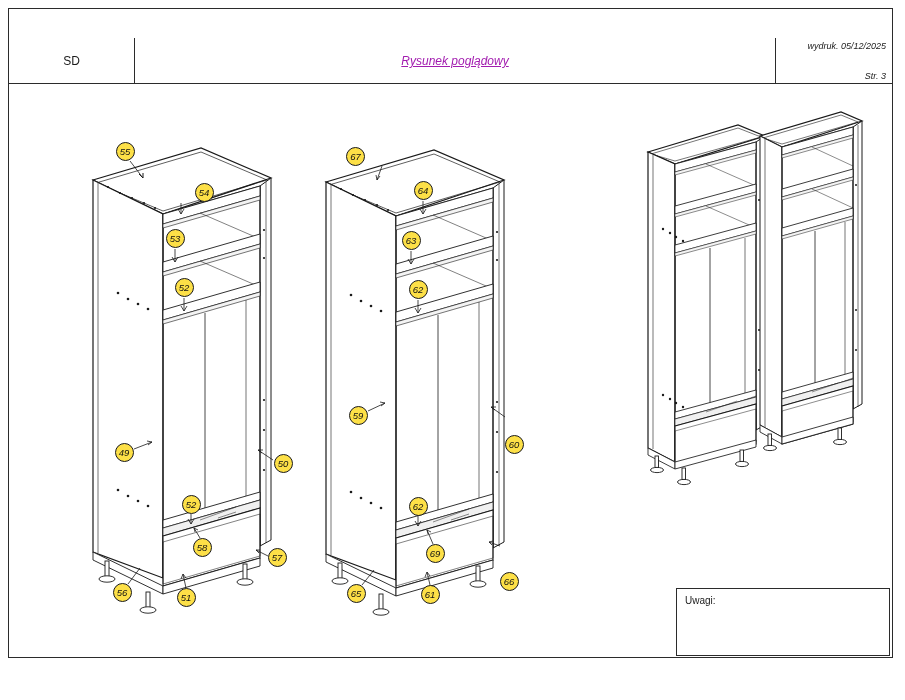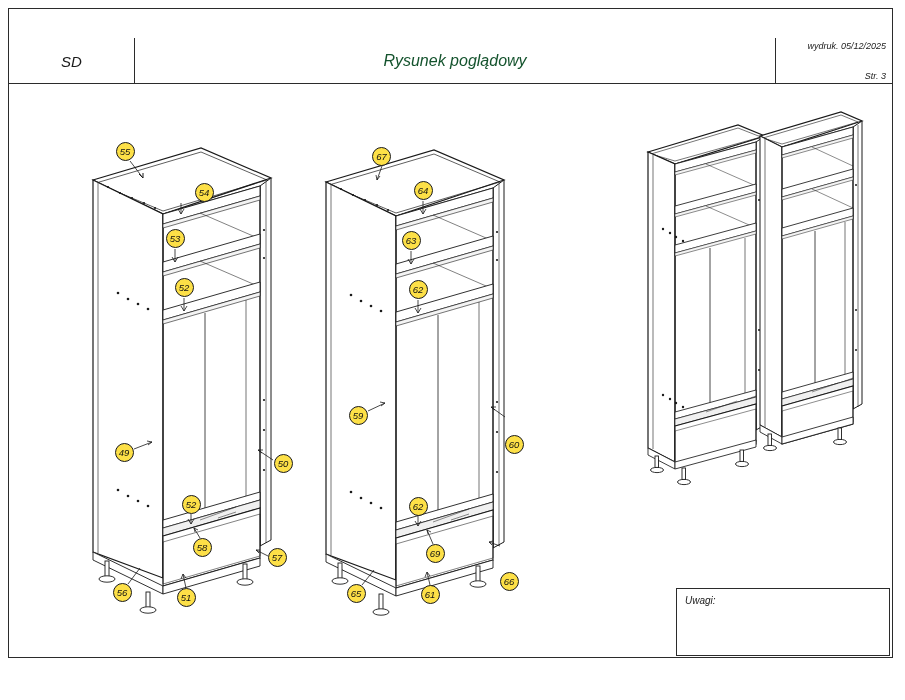--- a/index.html
+++ b/index.html
@@ -4,26 +4,26 @@
 <style>
   html,body{margin:0;padding:0;background:#ffffff;}
   body{width:905px;height:700px;font-family:"Liberation Sans",sans-serif;overflow:hidden;}
   .page{position:relative;width:905px;height:700px;background:#fff;}
   .outer-frame{position:absolute;left:8px;top:8px;width:885px;height:650px;border:1.5px solid #2b2b2b;box-sizing:border-box;}
   .title-block{position:absolute;left:9px;top:38px;width:883px;height:46px;box-sizing:border-box;border-bottom:1.5px solid #2b2b2b;}
   .tb-cell{position:absolute;top:0;height:46px;box-sizing:border-box;display:flex;align-items:center;justify-content:center;}
   .tb-left{left:0;width:126px;border-right:1.5px solid #2b2b2b;}
   .tb-mid{left:126px;width:641px;border-right:1.5px solid #2b2b2b;}
   .tb-right{left:767px;width:116px;display:block;}
-  .tb-left span{font-style:italic;font-size:15px;color:#1a1a1a;}
-  .tb-mid span{font-style:italic;font-size:16px;color:#14532d;}
+  .tb-left span{font-size:12px;color:#1a1a1a;}
+  .tb-mid span{font-style:italic;font-size:12px;color:#a21caf;text-decoration:underline;}
   .tb-right .print-date{position:absolute;top:3px;right:6px;font-style:italic;font-size:9px;color:#1a1a1a;}
   .tb-right .page-no{position:absolute;bottom:3px;right:6px;font-style:italic;font-size:9px;color:#1a1a1a;}
   .notes-box{position:absolute;left:676px;top:588px;width:214px;height:68px;border:1.5px solid #2b2b2b;box-sizing:border-box;}
-  .notes-box .notes-label{position:absolute;left:8px;top:6px;font-style:italic;font-size:10px;color:#1a1a1a;}
+  .notes-box .notes-label{position:absolute;left:8px;top:6px;font-size:10px;color:#1a1a1a;}
   .canvas{position:absolute;left:0;top:0;width:905px;height:700px;pointer-events:none;}
   .balloon{position:absolute;width:19px;height:19px;border:1.1px solid #1a1a1a;border-radius:50%;background:#fde047;
            display:flex;align-items:center;justify-content:center;font-size:9.5px;font-style:italic;color:#111;box-sizing:border-box;}
 </style>
 </head>
 <body>
 
 <div class="page">
 
   <div class="outer-frame"></div>
@@ -294,21 +294,21 @@
       <div class="balloon" style="left: 171.5px; top: 182.5px; margin-left: 23px;">54</div>
       <div class="balloon" style="left: 165.5px; top: 228.5px;">53</div>
       <div class="balloon" style="left: 174.5px; top: 277.5px;">52</div>
       <div class="balloon" style="left: 114.5px; top: 442.5px;">49</div>
       <div class="balloon" style="left: 273.5px; top: 453.5px;">50</div>
       <div class="balloon" style="left: 181.5px; top: 494.5px;">52</div>
       <div class="balloon" style="left: 192.5px; top: 537.5px; font-style: italic;">58</div>
       <div class="balloon" style="left: 267.5px; top: 547.5px;">57</div>
       <div class="balloon" style="left: 112.5px; top: 582.5px;">56</div>
       <div class="balloon" style="left: 176.5px; top: 587.5px;">51</div>
-      <div class="balloon" style="left: 372px; top: 146.5px; font-style: italic;">67</div>
+      <div class="balloon" style="left: 346px; top: 146.5px; font-style: italic;">67</div>
       <div class="balloon" style="left: 413.5px; top: 180.5px;">64</div>
       <div class="balloon" style="left: 401.5px; top: 230.5px;">63</div>
       <div class="balloon" style="left: 408.5px; top: 279.5px;">62</div>
       <div class="balloon" style="left: 348.5px; top: 405.5px;">59</div>
       <div class="balloon" style="left: 504.5px; top: 435px;">60</div>
       <div class="balloon" style="left: 408.5px; top: 496.5px;">62</div>
       <div class="balloon" style="left: 425.5px; top: 543.5px;">69</div>
       <div class="balloon" style="left: 499.5px; top: 539.5px; margin-top: 32px;">66</div>
       <div class="balloon" style="left: 346.5px; top: 583.5px;">65</div>
       <div class="balloon" style="left: 420.5px; top: 584.5px;">61</div>

